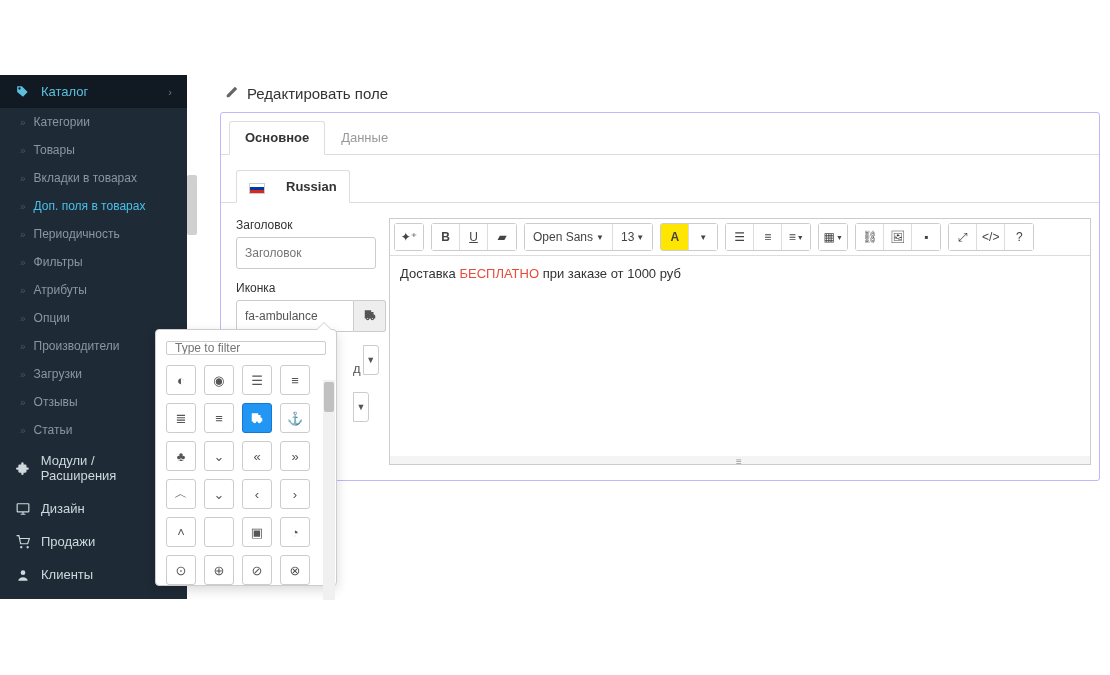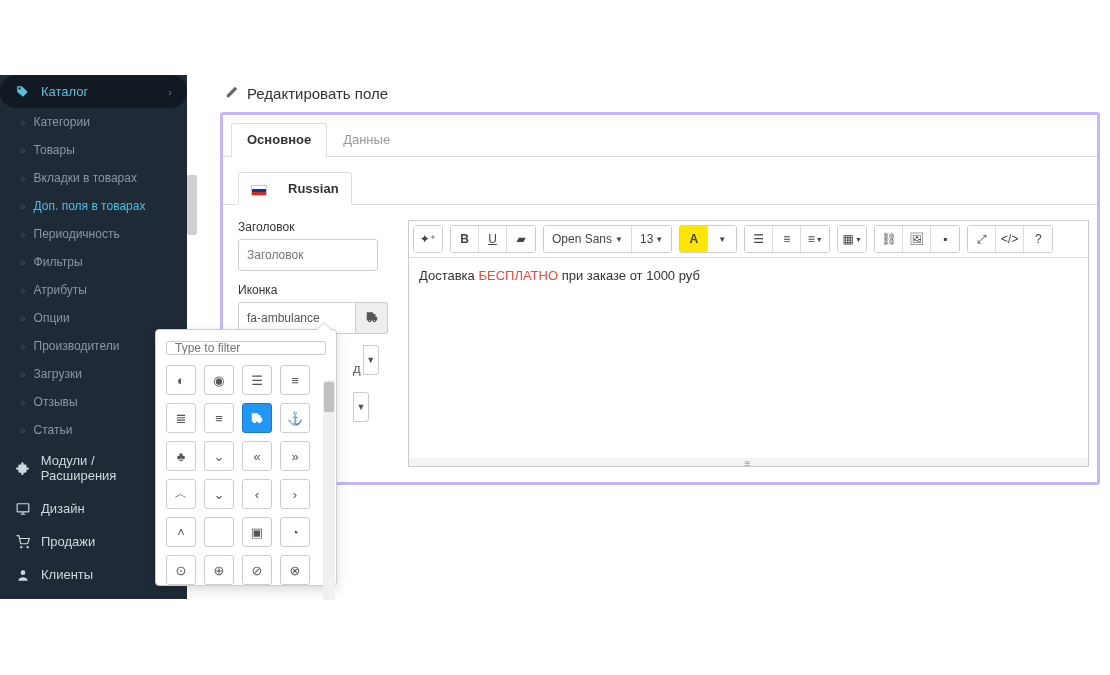--- a/index.html
+++ b/index.html
@@ -3,43 +3,43 @@
 <meta charset="utf-8">
 <style>
 * { box-sizing: border-box; margin: 0; padding: 0; }
 body { font-family: Arial, sans-serif; font-size: 13px; background: #fff; width: 1110px; height: 675px; overflow: hidden; position: relative; }
 
 .top-bar { height: 75px; background: #fff; }
 
 .sidebar { position: absolute; left: 0; top: 75px; width: 187px; background: #1e2a36; height: 524px; }
 .sidebar-handle { position: absolute; left: 187px; top: 175px; width: 10px; height: 60px; background: #d0d0d0; border-radius: 2px; }
 
-.nav-item { display: flex; align-items: center; padding: 9px 15px; color: #b0bec5; cursor: pointer; font-size: 13px; border-radius: 16px; }
+.nav-item { display: flex; align-items: center; padding: 9px 15px; color: #b0bec5; cursor: pointer; font-size: 13px; }
 .nav-item.parent { background: #111a23; color: #5bc0de; justify-content: space-between; }
 .nav-item .icon { width: 16px; margin-right: 10px; display: inline-flex; justify-content: center; }
 .nav-sub { display: flex; align-items: center; padding: 7px 15px 7px 20px; color: #8a97a2; cursor: pointer; font-size: 12px; }
 .nav-sub .arrow { margin-right: 8px; color: #475663; font-size: 10px; }
 .nav-sub.active { color: #4ac0e8; }
 .chev { color: #6a7a88; font-size: 11px; }
 
 .main { position: absolute; left: 210px; top: 75px; right: 0; }
 
 .page-header { display: flex; align-items: flex-end; padding: 10px 15px; color: #333; font-size: 15px; }
 .page-header .pencil { margin-right: 8px; color: #666; }
 
-.panel { background: #fff; border: 3px solid #c4b5fd; border-radius: 3px; margin: 0 10px; padding: 0; }
+.panel { background: #fff; border: 1px solid #c4b5fd; border-radius: 3px; margin: 0 10px; padding: 0; }
 .tabs { display: flex; border-bottom: 1px solid #ddd; padding: 8px 8px 0 8px; }
 .tab { padding: 8px 15px; border: 1px solid transparent; color: #999; cursor: pointer; font-size: 13px; background: transparent; border-radius: 3px 3px 0 0; }
 .tab.active { border-color: #ddd; border-bottom-color: #fff; color: #333; font-weight: bold; margin-bottom: -1px; background: #fff; }
 
 .lang-tabs { display: flex; padding: 15px 15px 0 15px; }
 .lang-tab { border: 1px solid #ddd; border-bottom: 1px solid #fff; padding: 8px 12px; border-radius: 3px 3px 0 0; font-weight: bold; color: #333; display: flex; align-items: flex-end; gap: 21px; }
 .lang-flag { width: 16px; height: 11px; display: inline-block; background: linear-gradient(#fff 33%, #0039a6 33% 66%, #d52b1e 66%); border: 1px solid #ccc; }
 
-.form-body { border-top: 1px solid #ddd; margin-top: -1px; padding: 15px 8px 15px 15px; display: flex; gap: 20px; }
+.form-body { border-top: 1px solid #ddd; margin-top: -1px; padding: 15px 8px 15px 15px; display: flex; gap: 3px; }
 .left-col { width: 150px; }
 .right-col { flex: 1; }
 
 .label { color: #333; font-size: 12px; margin-bottom: 5px; display: block; }
 .required::before { content: "* "; color: #e74c3c; }
 .input-text { width: 140px; height: 32px; border: 1px solid #ccc; border-radius: 3px; padding: 0 8px; font-size: 12px; color: #555; }
 .input-group { display: flex; }
 .input-group .input-text { border-radius: 3px 0 0 3px; flex: 1; width: 96px; }
 .input-addon { width: 32px; height: 32px; border: 1px solid #ccc; border-left: none; border-radius: 0 3px 3px 0; background: #eee; display: flex; align-items: center; justify-content: center; color: #555; }
 

